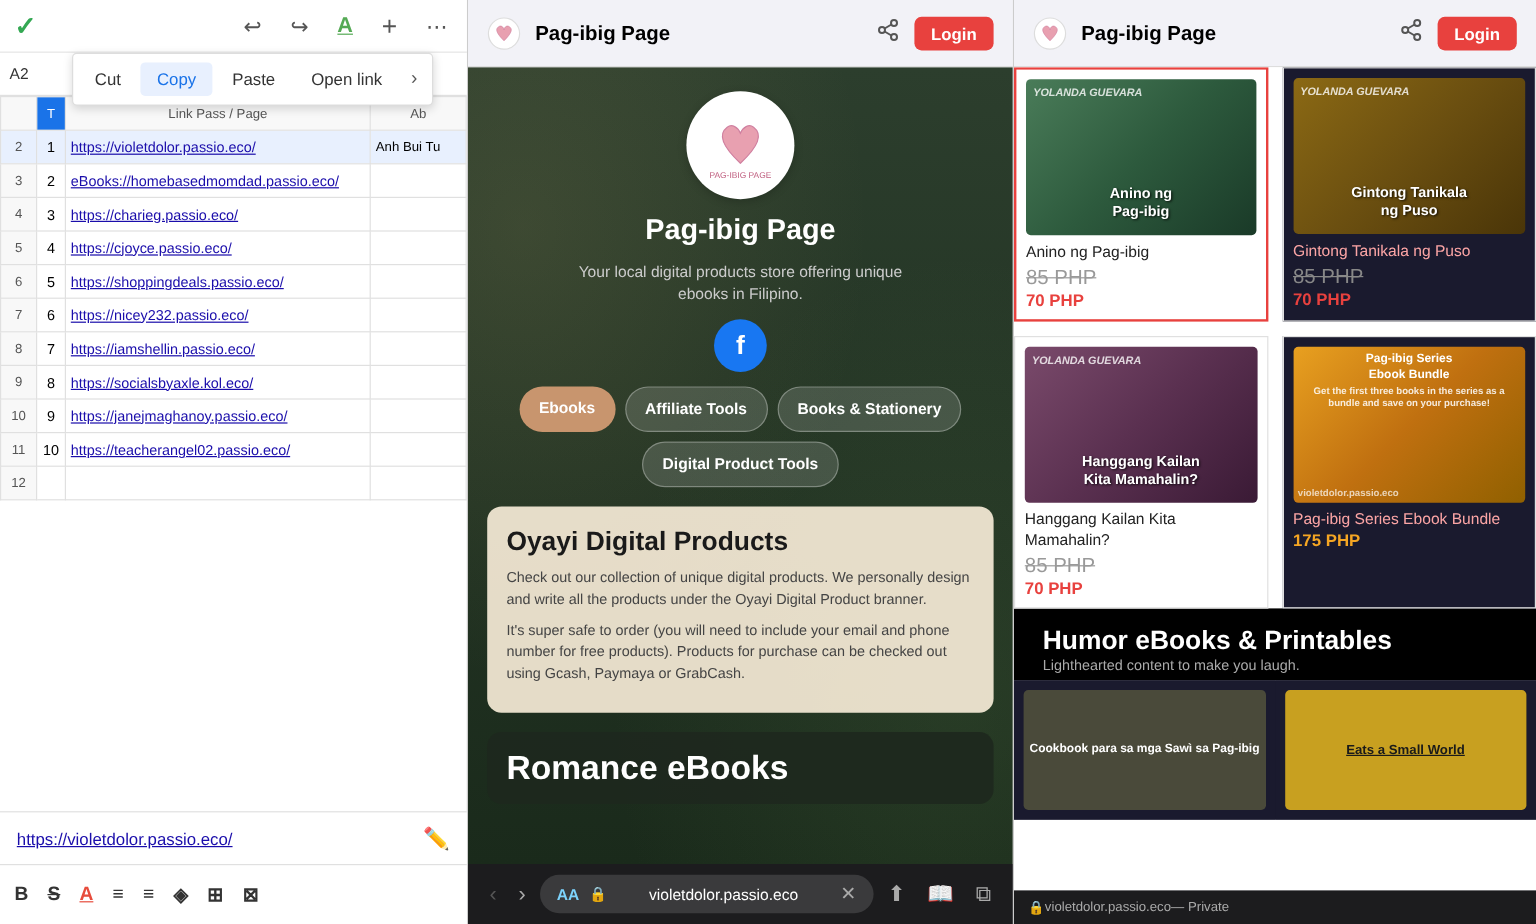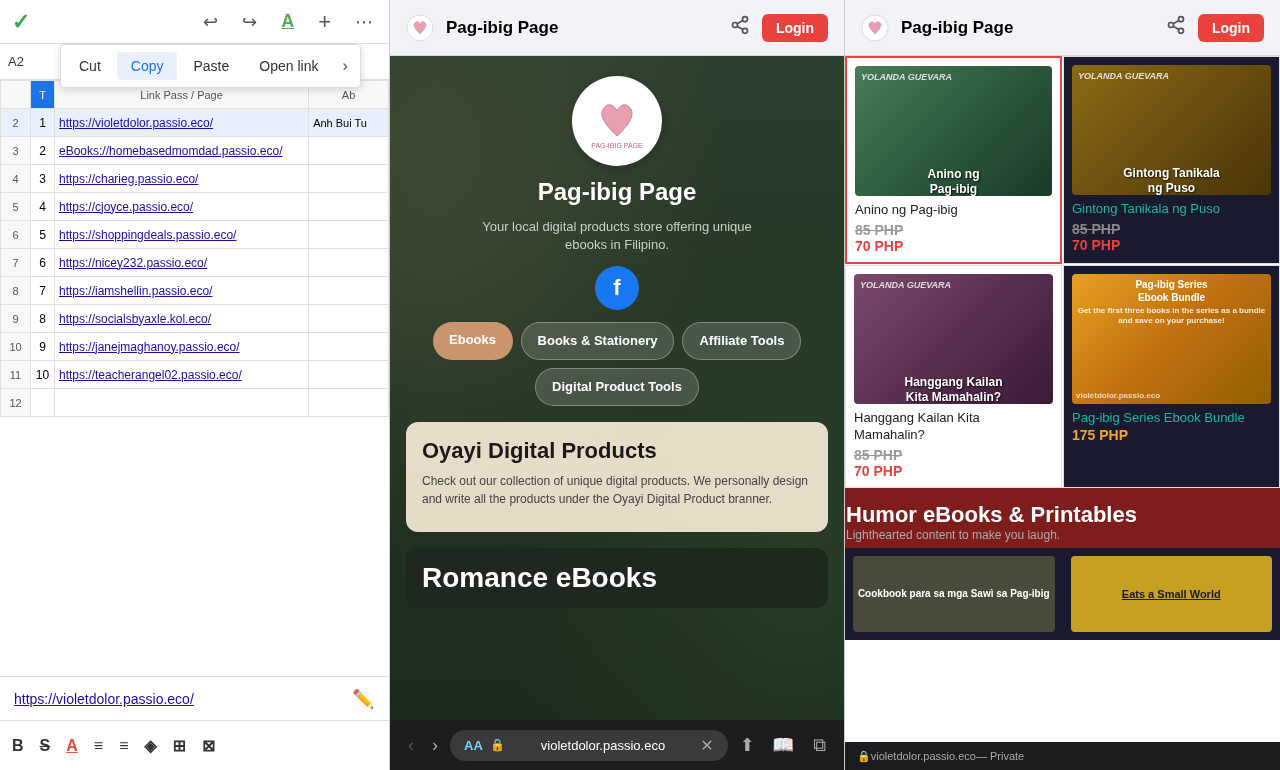--- a/index.html
+++ b/index.html
@@ -491,21 +491,21 @@
 
     .right-content {
       flex: 1;
       background: #fff;
       overflow: hidden;
     }
 
     .products-grid {
       display: grid;
       grid-template-columns: 1fr 1fr;
-      gap: 1px;
+      gap: 12px;
     }
 
     .product-card {
       border: 1px solid #e0e0e0;
       padding: 8px;
       position: relative;
       background: #fff;
     }
 
     .product-card.selected {
@@ -543,21 +543,21 @@
     .book-cover-3 {
       background: linear-gradient(135deg, #7a4a6b 0%, #5a3050 50%, #3a1a35 100%);
     }
 
     .book-cover-4 {
       background: linear-gradient(135deg, #e8a020 0%, #c07010 50%, #906000 100%);
     }
 
     .book-title-overlay {
       position: absolute;
-      bottom: 0;
+      bottom: 13px;
       left: 6px;
       right: 6px;
       font-size: 12px;
       font-weight: 700;
       color: #fff;
       text-shadow: 1px 1px 2px rgba(0,0,0,0.8);
       text-align: center;
       line-height: 1.2;
     }
 
@@ -571,43 +571,42 @@
     }
 
     .product-name {
       font-size: 13px;
       color: #222;
       margin-top: 6px;
       font-weight: 500;
       line-height: 1.3;
     }
 
-    .product-name.light { color: #14b8a6; }
+    .product-name.light { color: #fca5a5; }
 
     .old-price {
-      font-size: 14px;
+      font-size: 17px;
       color: #999;
       text-decoration: line-through;
       margin-top: 3px;
-      font-weight: bold;
     }
 
     .old-price.light { color: #888; }
 
     .new-price {
       font-size: 14px;
       color: #e8413e;
       font-weight: 700;
     }
 
     .new-price.orange { color: #f5a623; }
 
     .section-title-bar {
-      background: #7f1d1d;
-      padding: 14px 1px 6px;
+      background: #000000;
+      padding: 14px 24px 6px;
       color: #fff;
     }
 
     .section-title-bar h3 {
       font-size: 22px;
       font-weight: 700;
       color: #fff;
     }
 
     .section-title-bar p {
@@ -622,21 +621,21 @@
     }
 
     .bottom-book-card {
       flex: 1;
       padding: 8px;
       background: #1a1a2e;
     }
 
     .bottom-book-img {
       width: 100%;
-      height: 76px;
+      height: 100px;
       border-radius: 4px;
       display: flex;
       align-items: center;
       justify-content: center;
       font-size: 10px;
       color: #fff;
       font-weight: 600;
       text-align: center;
       position: relative;
       overflow: hidden;
@@ -822,28 +821,29 @@
           </svg>
         </div>
 
         <div class="page-title-main">Pag-ibig Page</div>
         <div class="page-subtitle">Your local digital products store offering unique ebooks in Filipino.</div>
 
         <div class="fb-btn">f</div>
 
         <div class="category-tabs">
           <div class="cat-tab active">Ebooks</div>
+          <div class="cat-tab inactive">Affiliate Tools</div>
           <div class="cat-tab inactive">Books &amp; Stationery</div>
-          <div class="cat-tab inactive">Affiliate Tools</div>
           <div class="cat-tab inactive">Digital Product Tools</div>
         </div>
 
         <div class="section-card">
           <h2>Oyayi Digital Products</h2>
           <p>Check out our collection of unique digital products. We personally design and write all the products under the Oyayi Digital Product branner.</p>
+          <p>It's super safe to order (you will need to include your email and phone number for free products). Products for purchase can be checked out using Gcash, Paymaya or GrabCash.</p>
         </div>
 
         <div class="section-header-dark">
           <h3>Romance eBooks</h3>
         </div>
       </div>
     </div>
   </div>
 
   <div class="mobile-bottom-bar">

